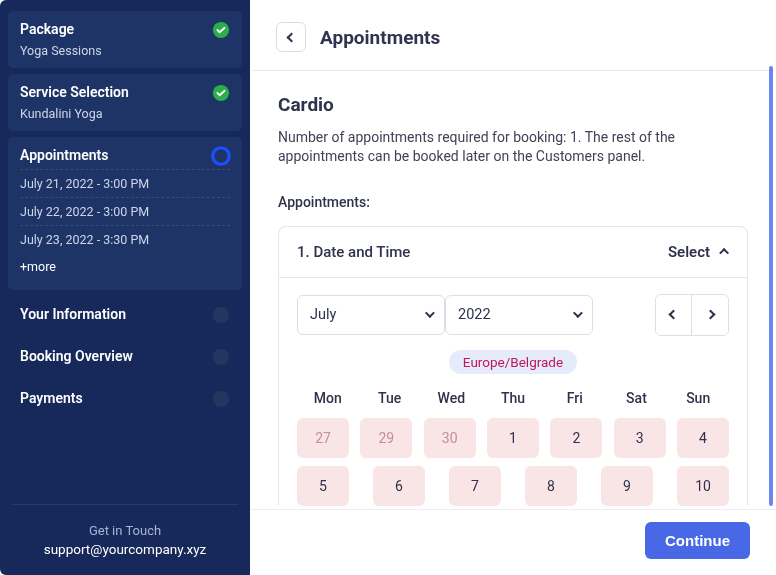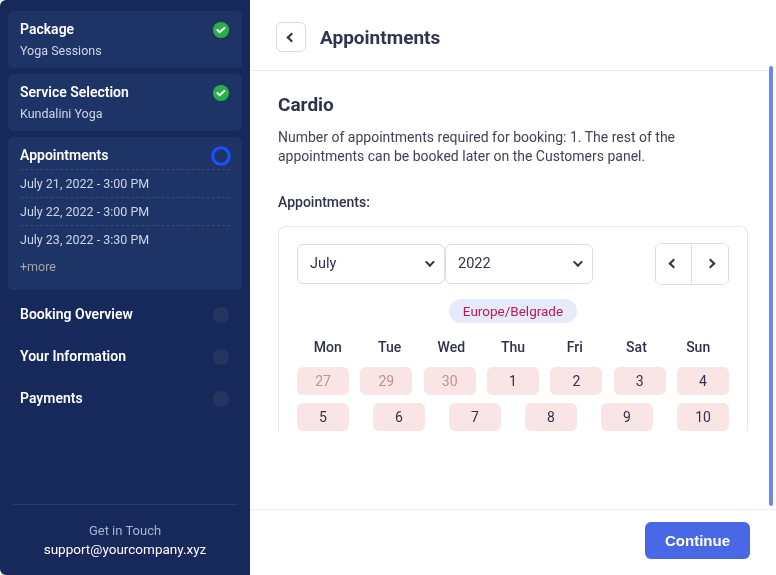--- a/index.html
+++ b/index.html
@@ -10,21 +10,21 @@
     .step.done { background: #1E3467; }
     .step.current { background: #1E3467; }
     .step.future { background: transparent; }
     .step-title { color: #fff; font-size: 14px; font-weight: 600; }
     .step-sub { color: #cfd5e8; font-size: 12.5px; margin-top: 6px; }
     .check { position: absolute; top: 10px; right: 12px; width: 18px; height: 18px; }
     .ring { position: absolute; top: 8px; right: 10px; width: 22px; height: 22px; }
     .appt-list { margin-top: 6px; }
     .appt-item { color: #cfd5e8; font-size: 12.5px; padding: 6px 0; border-top: 1px dashed #3a4a78; }
     .appt-item:first-child { border-top: 1px dashed #3a4a78; margin-top:4px;}
-    .more { color: #a3a3a3; font-size: 12.5px; padding: 6px 0;}
+    .more { color: #ffffff; font-size: 12.5px; padding: 6px 0;}
     .sidebar .divider { border-top: 1px solid #2a3a68; margin: 8px 12px; }
     .contact { text-align: center; color: #a8b3d4; font-size: 13px; padding: 6px 12px 10px; margin-top: auto; }
     .contact .email { color: #fff; font-size: 13.5px; margin-top: 3px; }
 
     .main { flex: 1; display: flex; flex-direction: column; background: #fff; position: relative; }
     .header { display: flex; align-items: center; gap: 14px; padding: 22px 26px 18px; }
     .back-btn { width: 30px; height: 30px; border: 1px solid #d8dbe6; border-radius: 6px; display:flex; align-items:center; justify-content:center; background:#fff; cursor:pointer; }
     .header h1 { font-size: 19px; font-weight: 700; color: #30344e; }
     .sep { border-top: 1px solid #e9e9ef; margin: 0 2px; }
 
@@ -46,21 +46,21 @@
     .nav-group { display:flex; border:1px solid #dcdde7; border-radius:6px; overflow:hidden; margin-left:auto;}
     .nav-btn { width:36px; height:40px; display:flex; align-items:center; justify-content:center; background:#fff; cursor:pointer; }
     .nav-btn:first-child { border-right:1px solid #dcdde7; }
 
     .tz-row { text-align:center; margin-top: 14px; }
     .tz-pill { display:inline-block; background:#e6ebfb; color:#be185d; font-size:13.5px; padding:4px 14px; border-radius:14px; }
 
     .cal-head { display:flex; margin-top: 16px;}
     .cal-head div { flex:1; text-align:center; font-size:14px; color:#2e324a; font-weight:500;}
     .cal-grid { display:flex; flex-wrap:wrap; gap:8px; margin-top:12px; justify-content: space-between;}
-    .cal-cell { width:52px; height:28px; border-radius:6px; background:#f9e5e6; color:#c58f92; display:flex; align-items:center; justify-content:center; font-size:14px; }
+    .cal-cell { width:52px; height:40px; border-radius:6px; background:#f9e5e6; color:#c58f92; display:flex; align-items:center; justify-content:center; font-size:14px; }
     .cal-cell.now { color:#2e324a; }
     
     .footer { padding: 12px 26px 16px; border-top: 1px solid #ececf2; display:flex; justify-content:flex-end; background:#fff;}
     .continue { background:#4868E6; color:#fff; border:none; border-radius:6px; padding: 10px 20px; font-size:15px; font-weight:600; cursor:pointer; }
 
     .vscroll { position:absolute; right:3px; top:66px; width:4px; height:440px; background:#6b86f0; border-radius:3px; }
     .chev { width:10px; height:10px; border-right:2px solid #2e324a; border-bottom:2px solid #2e324a; display:inline-block;}
     .chev.down{ transform: rotate(45deg) translateY(-2px); }
     .chev.up{ transform: rotate(-135deg) translateY(-2px); }
     .chev.left{ transform: rotate(135deg); }
@@ -94,27 +94,27 @@
           <circle cx="12" cy="12" r="9" fill="none" stroke="#1a50ff" stroke-width="3.5"></circle>
         </svg>
       <div class="appt-list">
         <div class="appt-item">July 21, 2022 - 3:00 PM</div>
         <div class="appt-item">July 22, 2022 - 3:00 PM</div>
         <div class="appt-item">July 23, 2022 - 3:30 PM</div>
         <div class="more">+more</div>
       </div>
     </div>
     <div class="step future">
+      <div class="step-title">Your Information</div>
+      <svg class="ring" viewBox="0 0 24 24">
+          <circle cx="12" cy="12" r="9" fill="#24355f"></circle>
+        </svg>
+    </div>
+    <div class="step future">
       <div class="step-title">Booking Overview</div>
-      <svg class="ring" viewBox="0 0 24 24">
-          <circle cx="12" cy="12" r="9" fill="#24355f"></circle>
-        </svg>
-    </div>
-    <div class="step future">
-      <div class="step-title">Your Information</div>
       <svg class="ring" viewBox="0 0 24 24">
           <circle cx="12" cy="12" r="9" fill="#24355f"></circle>
         </svg>
     </div>
     <div class="step future">
       <div class="step-title">Payments</div>
       <svg class="ring" viewBox="0 0 24 24">
           <circle cx="12" cy="12" r="9" fill="#24355f"></circle>
         </svg>
     </div>
@@ -133,20 +133,27 @@
       <h1>Appointments</h1>
     </div>
     <div class="sep"></div>
 
     <div class="content">
       <div class="svc-title">Cardio</div>
       <div class="svc-desc">Number of appointments required for booking: 1. The rest of the appointments can be booked later on the Customers panel.</div>
       <div class="appt-label">Appointments:</div>
 
       <div class="panel">
+        <div class="panel-head">
+          <div class="left">1. Date and Time</div>
+          <div class="right">
+            <span>Select</span>
+            <span class="chev sm up"></span>
+          </div>
+        </div>
         <div class="panel-body">
           <div class="row1">
             <div class="select-box select-month">
               <span>July</span>
               <span class="chev sm down"></span>
             </div>
             <div class="select-box select-year">
               <span>2022</span>
               <span class="chev sm down"></span>
             </div>

